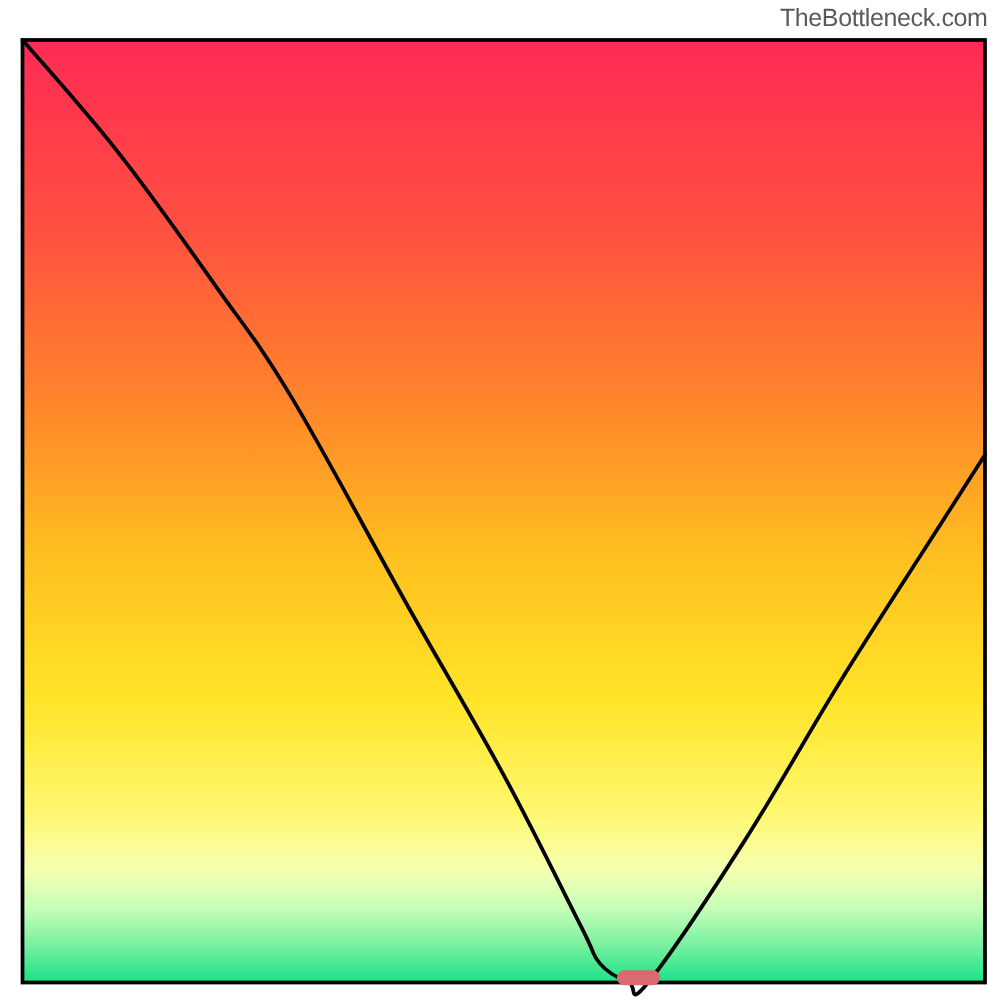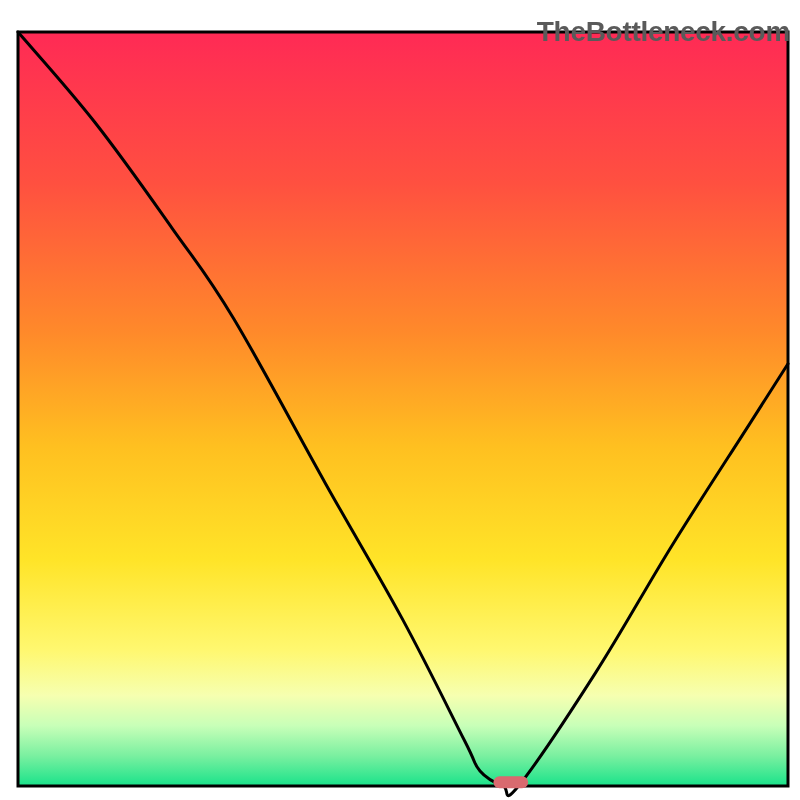--- a/index.html
+++ b/index.html
@@ -11,24 +11,24 @@
     background: #ffffff;
     font-family: Arial, Helvetica, sans-serif;
   }
   .container {
     position: relative;
     width: 800px;
     height: 800px;
   }
   .watermark {
     position: absolute;
-    top: 16px;
+    top: 4px;
     right: 10px;
-    font-size: 28px;
-    font-weight: 700;
+    font-size: 20px;
+    font-weight: 400;
     color: #5a5a5a;
     z-index: 10;
     letter-spacing: -0.3px;
   }
   svg.chart {
     position: absolute;
     top: 0;
     left: 0;
     width: 800px;
     height: 800px;

